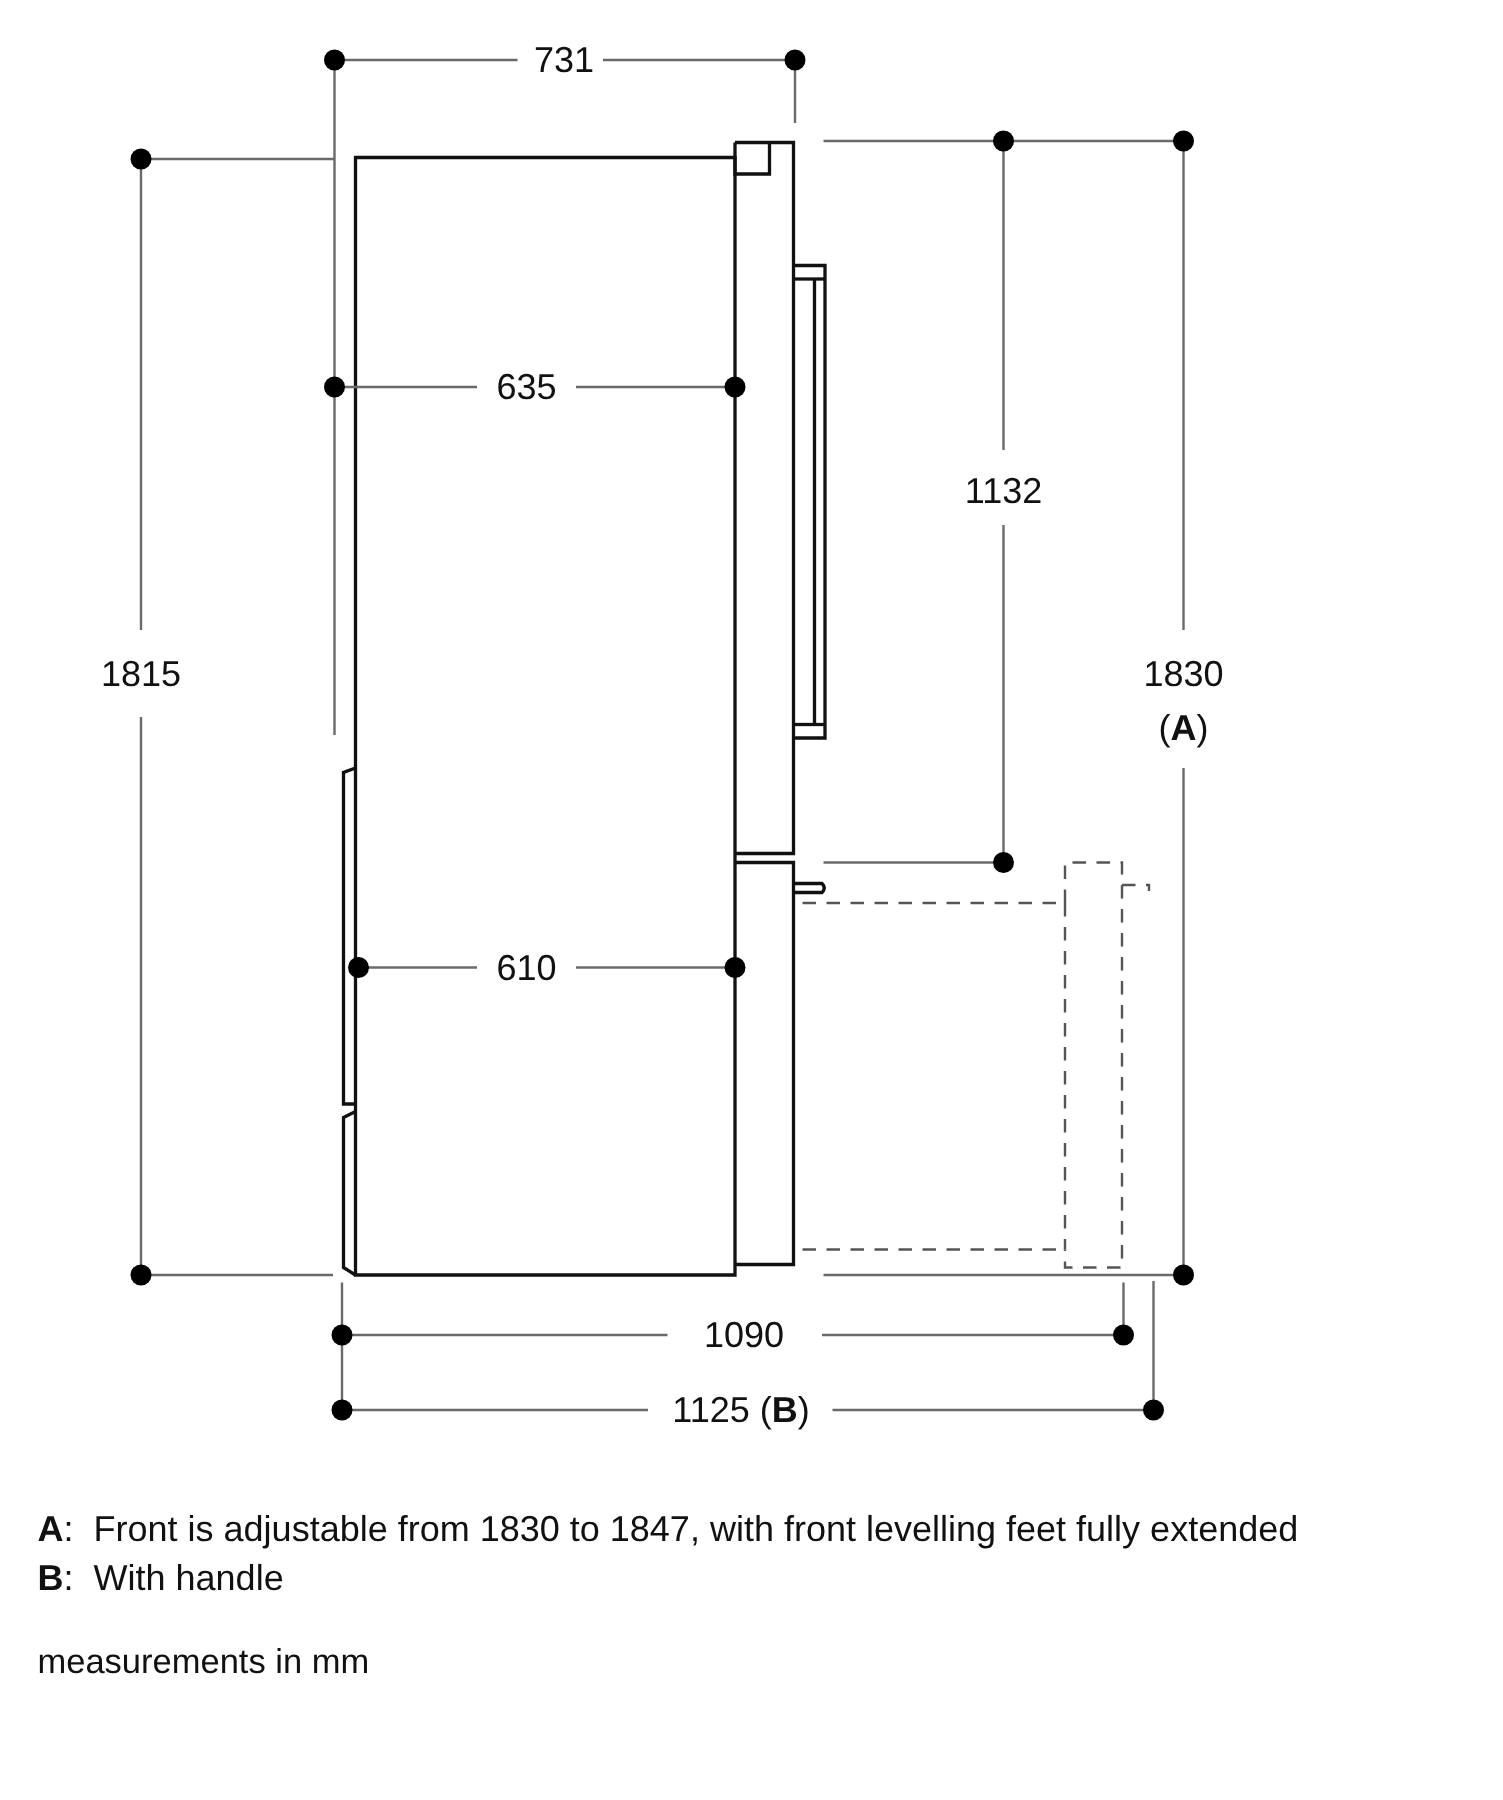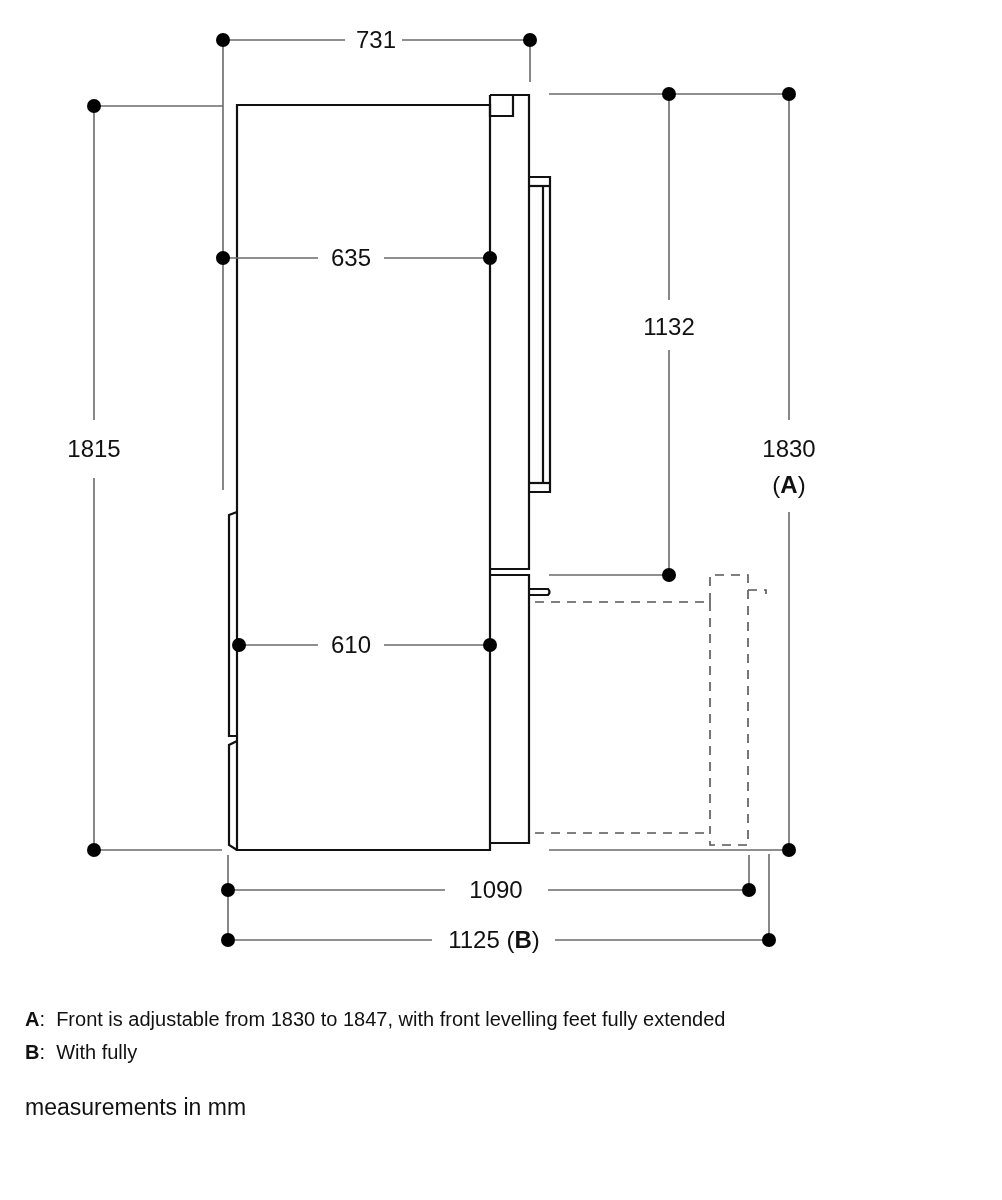--- a/index.html
+++ b/index.html
@@ -5,21 +5,21 @@
   html, body { margin: 0; padding: 0; background: #ffffff; }
   body { width: 1002px; height: 1200px; position: relative; overflow: hidden;
          font-family: "Liberation Sans", "DejaVu Sans", sans-serif; color: #111; }
   svg.drawing { position: absolute; left: 0; top: 0; }
   .dim-label { font-family: "Liberation Sans", sans-serif; font-size: 24px; fill: #111; }
   .dim-bold { font-weight: bold; }
   .thin { stroke: #6a6a6a; stroke-width: 1.6; fill: none; }
   .thick { stroke: #111; stroke-width: 2.2; fill: none; }
   .dash { stroke: #555; stroke-width: 1.6; fill: none; stroke-dasharray: 9 7; }
   .dot { fill: #000; }
-  .notes { position: absolute; left: 25px; top: 1003px; font-size: 20px; line-height: 33px; }
+  .notes { position: absolute; left: 25px; top: 1003px; font-size: 24px; line-height: 33px; }
   .notes .key { font-weight: bold; }
   .units { position: absolute; left: 25px; top: 1094px; font-size: 23px; }
 </style>
 </head>
 <body>
 
 <svg class="drawing" width="1002" height="980" viewBox="0 0 1002 980" xmlns="http://www.w3.org/2000/svg">
 
   <g>
     <path class="thick" d="M237 850 L237 105 L490 105 L490 850 Z"></path>
@@ -121,15 +121,15 @@
     <line class="thin" x1="555" y1="940" x2="769" y2="940"></line>
     <line class="thin" x1="769" y1="854" x2="769" y2="940"></line>
     <circle class="dot" cx="228" cy="940" r="7"></circle>
     <circle class="dot" cx="769" cy="940" r="7"></circle>
   </g>
   <text class="dim-label" x="494" y="948" text-anchor="middle"><tspan>1125</tspan> (<tspan class="dim-bold">B</tspan>)</text>
 </svg>
 
 <div class="notes">
   <div><span class="key">A</span>:&nbsp; <span>Front is adjustable from 1830 to 1847, with front levelling feet fully extended</span></div>
-  <div><span class="key">B</span>:&nbsp; <span>With fully</span></div>
+  <div><span class="key">B</span>:&nbsp; <span>With handle</span></div>
 </div>
 <div class="units">measurements in mm</div>
 
 </body></html>

